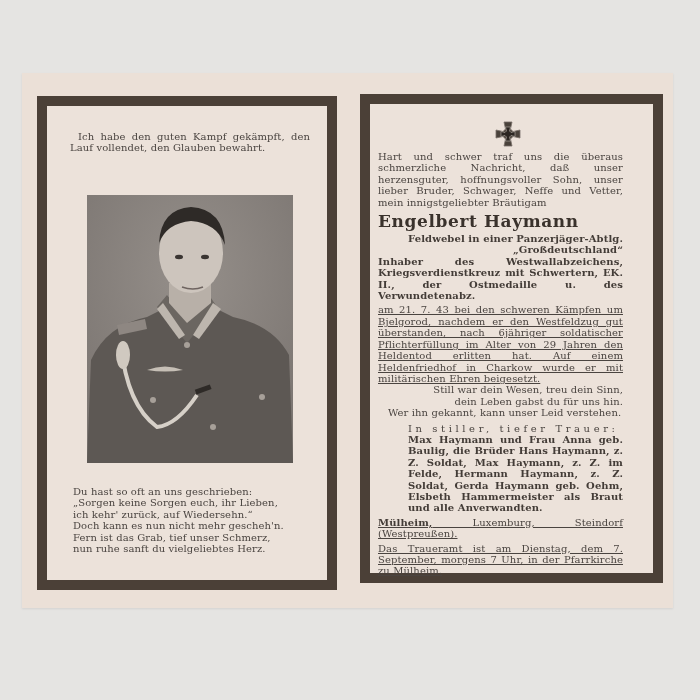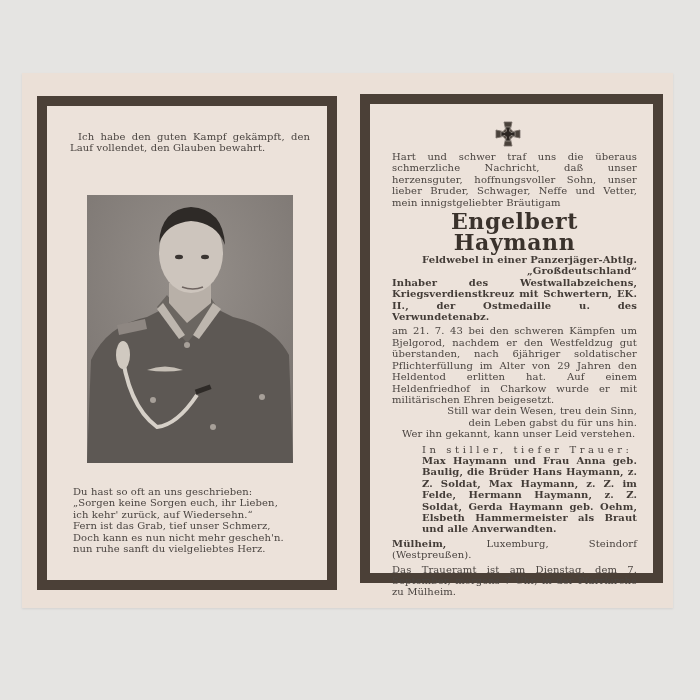--- a/index.html
+++ b/index.html
@@ -41,35 +41,35 @@
   .poem {
     position:absolute; left:73px; top:486px; width:245px;
   }
   .poem p { margin:0; white-space:nowrap; }
 
   .cross {
     position:absolute; left:495px; top:121px; width:26px; height:26px;
   }
 
   .right-body {
-    position:absolute; left:392px; top:151px; width:245px;
+    position:absolute; left:378px; top:151px; width:245px;
   }
   .right-body p { margin:0; }
   .name {
     font-family:"DejaVu Serif", serif;
-    font-weight:bold; font-size:22px; letter-spacing:0.6px;
-    color:#3a322c; text-align:center; margin:3px 0 1px 0 !important;
+    font-weight:bold; font-size:17px; letter-spacing:0.6px;
+    color:#3a322c; text-align:left; margin:3px 0 1px 0 !important;
     line-height:21px;
   }
   .bold { font-weight:bold; color:#433c37;margin-top:28px; }
   .center { text-align:right; }
   .indent { text-indent:10px; }
   .trauer-head { letter-spacing:3.6px; padding-left:30px; margin-top:4px !important; }
   .trauer-list { padding-left:30px; text-align:justify; }
-  .gap { margin-top:3px !important; }
+  .gap { margin-top:3px !important;text-decoration:underline; }
 </style>
 </head>
 <body>
 
 <div class="card"></div>
 
 <div class="frame left"></div>
 
 <div class="motto txt">
   <p>Ich habe den guten Kampf gekämpft, den Lauf vollendet, den Glauben bewahrt.</p>
@@ -115,22 +115,22 @@
     <circle cx="175" cy="202" r="3" fill="#a7a099"></circle>
 
     <rect x="108" y="192" width="16" height="5" fill="#2e2a27" transform="rotate(-20 116 194)"></rect>
   </svg>
 </div>
 
 <div class="poem txt">
   <p>Du hast so oft an uns geschrieben:</p>
   <p>„Sorgen keine Sorgen euch, ihr Lieben,</p>
   <p>ich kehr' zurück, auf Wiedersehn.“</p>
+  <p>Doch kann es nun nicht mehr gescheh'n.</p>
   <p>Fern ist das Grab, tief unser Schmerz,</p>
-  <p>Doch kann es nun nicht mehr gescheh'n.</p>
   <p>nun ruhe sanft du vielgeliebtes Herz.</p>
 </div>
 
 <div class="frame right"></div>
 
 <div class="cross">
   <svg viewBox="0 0 26 26" width="26" height="26">
     <path d="M9 1 L17 1 L15.5 8 L18 10.5 L25 9 L25 17 L18 15.5 L15.5 18 L17 25 L9 25 L10.5 18 L8 15.5 L1 17 L1 9 L8 10.5 L10.5 8 Z" fill="#4a423b" stroke="#7a706a" stroke-width="0.8"></path>
     <path d="M10.5 6 L15.5 6 L14.5 10 L16 11.5 L20 10.5 L20 15.5 L16 14.5 L14.5 16 L15.5 20 L10.5 20 L11.5 16 L10 14.5 L6 15.5 L6 10.5 L10 11.5 L11.5 10 Z" fill="#2c2622" stroke="#d4ccc4" stroke-width="0.5"></path>
   </svg>

